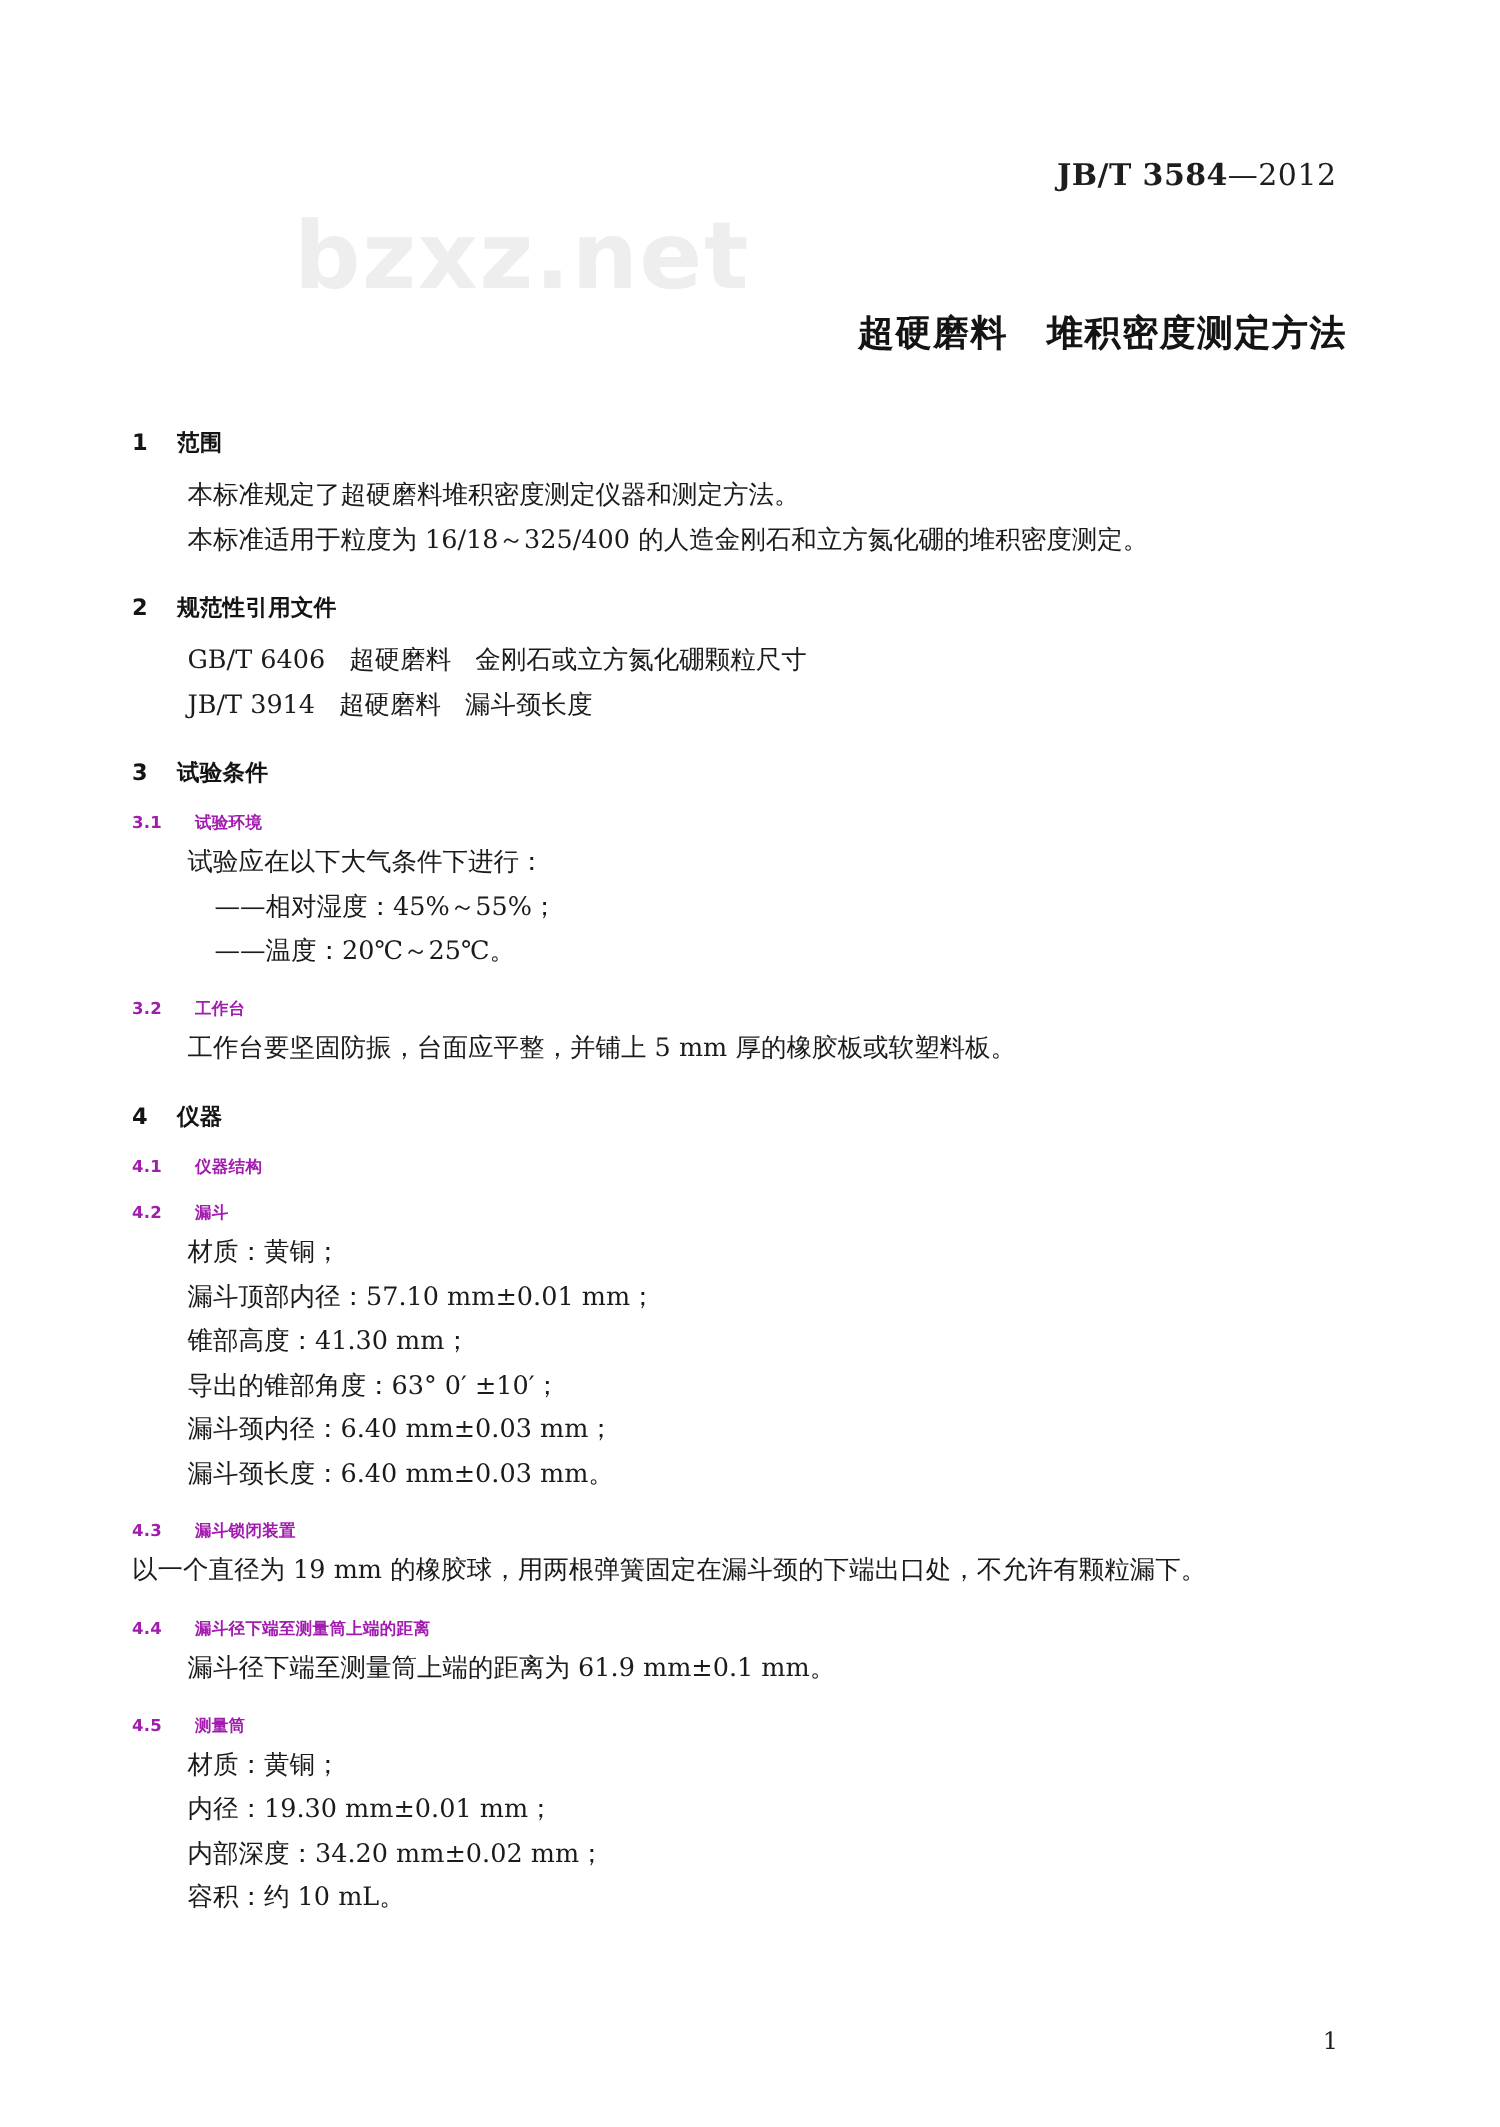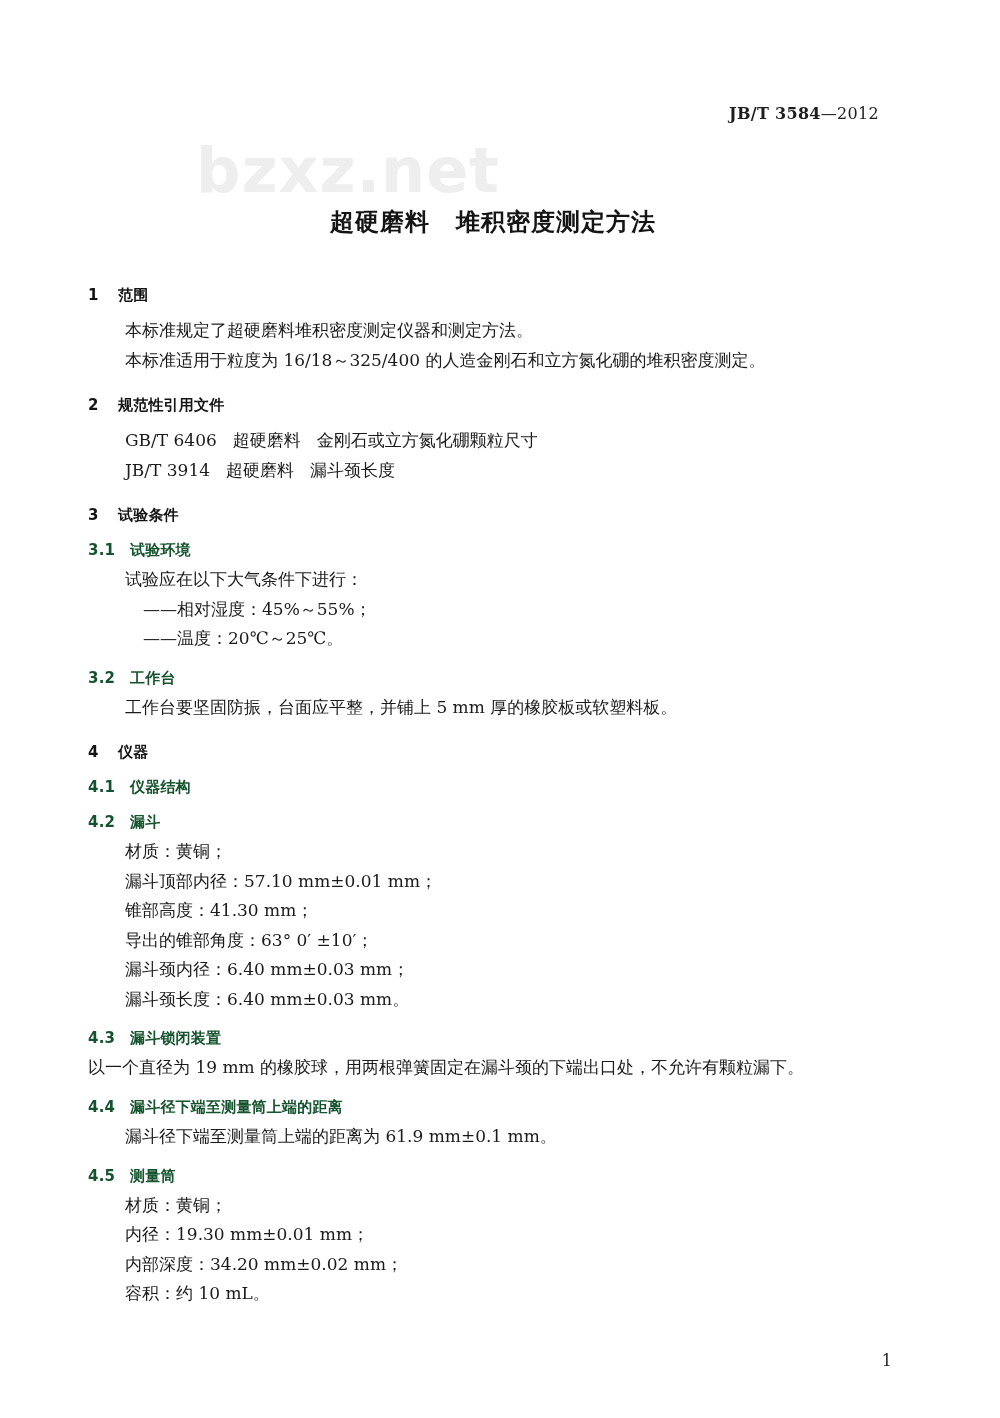--- a/index.html
+++ b/index.html
@@ -32,67 +32,67 @@
     letter-spacing: 1px;
     color: #eeeeee;
     user-select: none;
     white-space: nowrap;
     z-index: 0;
   }
 
   
   .std-header {
     position: absolute;
-    right: 121px;
+    right: 109px;
     top: 104px;
     font-family: "DejaVu Serif", "Liberation Serif", serif;
-    font-size: 16px;
+    font-size: 20px;
     letter-spacing: 0.3px;
     color: #1e1e1e;
     white-space: nowrap;
     z-index: 2;
   }
   .std-header .code { font-weight: 700; }
 
   
   .doc {
     position: absolute;
     left: 88px;
     top: 206px;
     width: 810px;
     z-index: 2;
   }
 
   .doc-title {
     font-family: Liberation Sans, sans-serif;
     font-size: 24px;
     font-weight: 700;
-    text-align: center;
+    text-align: right;
     letter-spacing: 1px;
     margin: 0 0 48px 0;
     color: #141414;
   }
   .doc-title .gap { display: inline-block; width: 26px; }
 
   .h1 {
     font-family: "DejaVu Sans", "Liberation Sans", sans-serif;
     font-size: 15px;
     font-weight: 700;
     margin: 22px 0 12px 0;
     color: #141414;
     letter-spacing: 0.2px;
   }
   .h1 .num { display: inline-block; min-width: 30px; }
 
   .h2 {
     font-family: "DejaVu Sans", "Liberation Sans", sans-serif;
-    font-size: 15px;
+    font-size: 11px;
     font-weight: 700;
     margin: 16px 0 6px 0;
-    color: #14532d;
+    color: #a21caf;
     letter-spacing: 0.2px;
   }
   .h2 .num { display: inline-block; min-width: 42px; }
 
   .p {
     font-size: 17px;
     line-height: 1.62;
     margin: 0 0 2px 0;
     text-align: justify;
     color: #1b1b1b;

